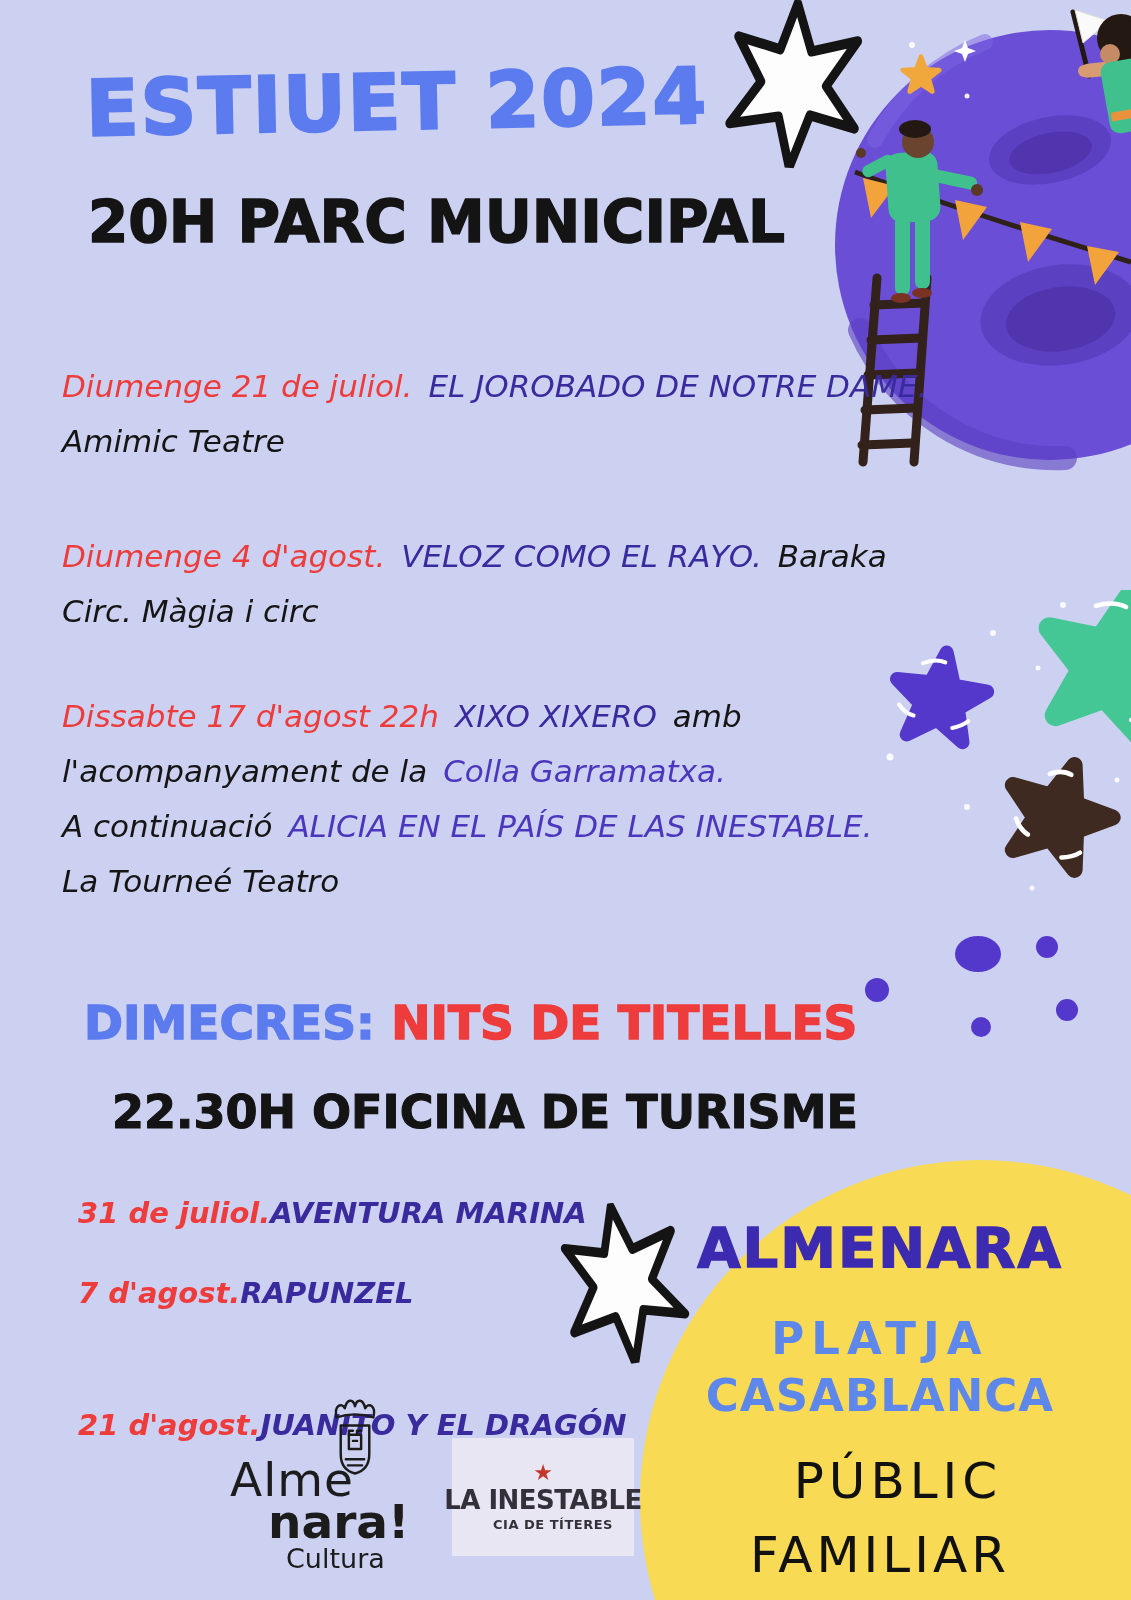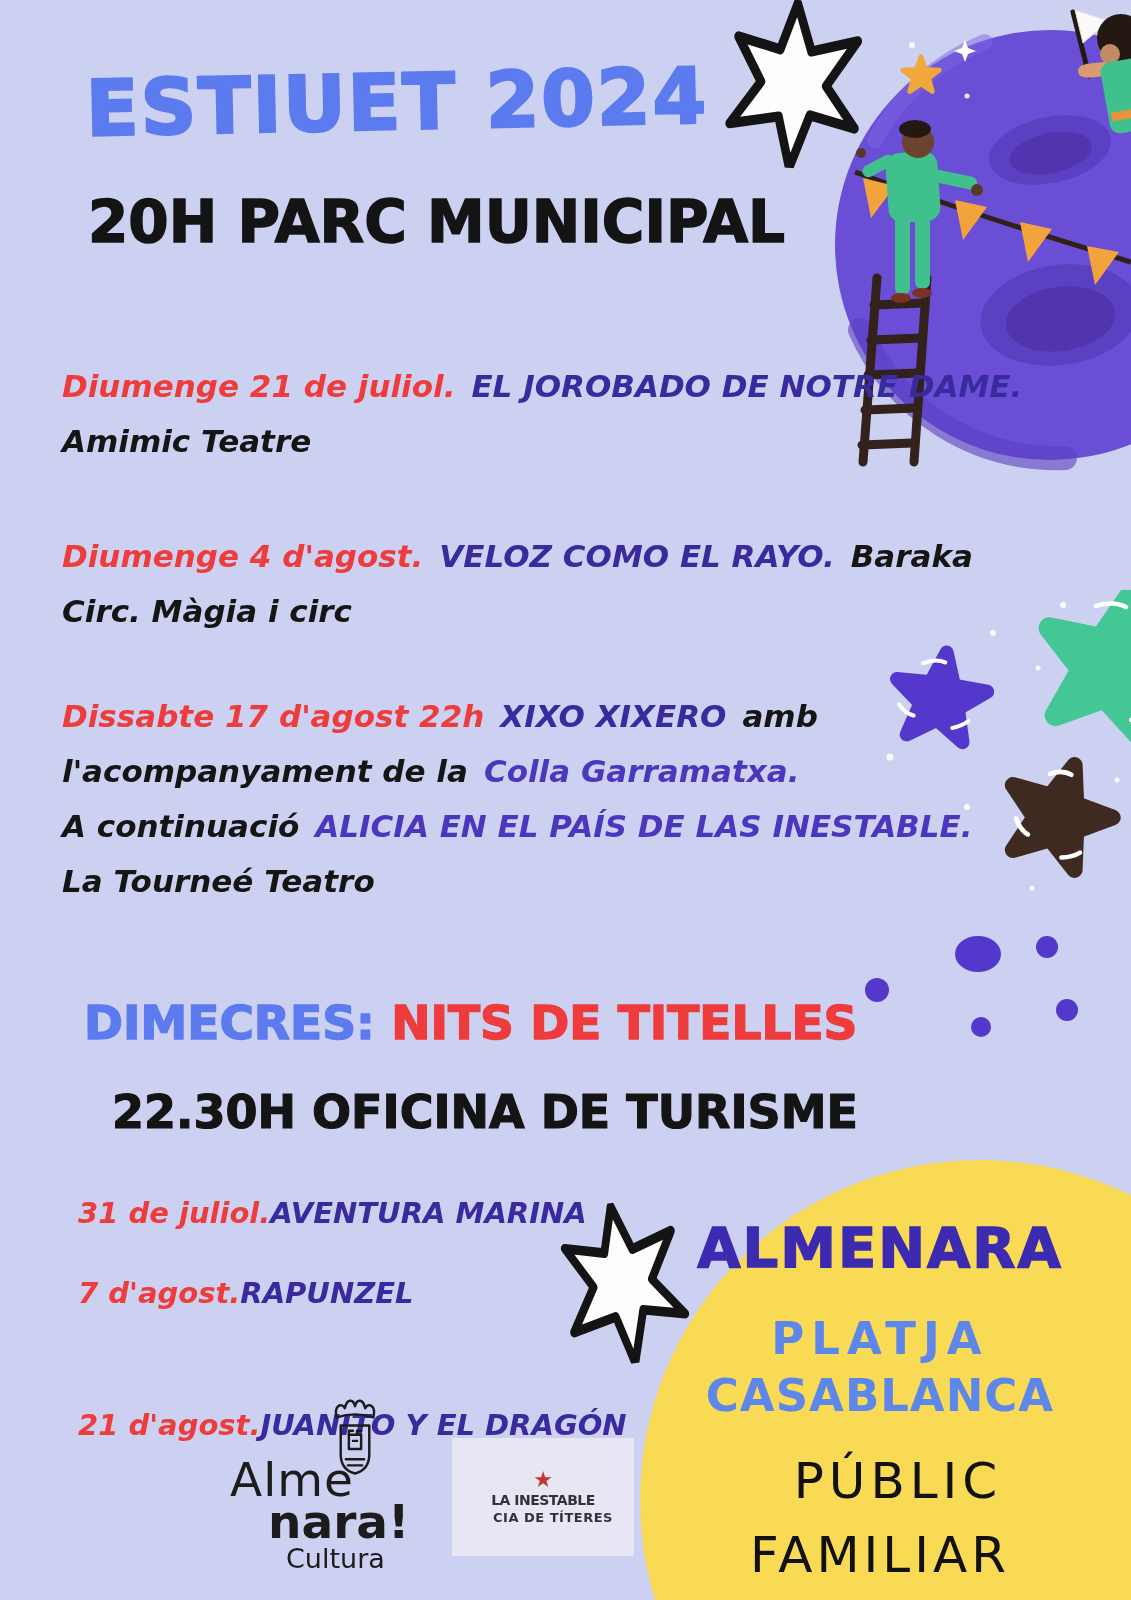--- a/index.html
+++ b/index.html
@@ -14,21 +14,21 @@
     font-size:77px;font-weight:bold;color:#5b7bee;
     letter-spacing:2px;-webkit-text-stroke:2.5px #5b7bee;
     transform:rotate(-1.2deg);white-space:nowrap;
   }
   .subtitle{
     position:absolute;left:88px;top:188px;
     font-size:58px;font-weight:bold;color:#141414;
     -webkit-text-stroke:1.5px #141414;letter-spacing:0px;white-space:nowrap;
   }
   
-  .event{position:absolute;left:62px;font-size:31px;font-weight:bold;font-style:italic;color:#151515;}
+  .event{position:absolute;left:62px;font-size:31px;font-weight:normal;font-style:italic;color:#151515;}
   .event .line{display:flex;align-items:baseline;gap:16px;height:55px;white-space:nowrap;}
   .date{color:#ee3b3b;}
   .show{color:#392a9e;text-align:right;}
   .show-alt{color:#4a37bd;}
   .plain{color:#151515;}
   
   .nits-heading{
     position:absolute;left:84px;top:995px;font-size:47px;font-weight:bold;
     -webkit-text-stroke:1.5px currentColor;white-space:nowrap;color:#ee3b3b;
   }
@@ -53,21 +53,21 @@
   .decor{position:absolute;}
   
   .alm-word1{position:absolute;left:230px;top:1452px;font-size:47px;color:#1c1c1c;letter-spacing:1px;}
   .alm-word2{position:absolute;left:268px;top:1494px;font-size:47px;font-weight:bold;color:#1c1c1c;}
   .alm-dept{position:absolute;left:286px;top:1543px;font-size:27px;color:#1c1c1c;}
   .inestable{
     position:absolute;left:452px;top:1438px;width:182px;height:118px;background:#e9e6f4;
     display:flex;flex-direction:column;align-items:center;justify-content:center;gap:2px;
   }
   .inestable .star{color:#c0392b;font-size:22px;line-height:20px;}
-  .inestable .name{font-size:14px;font-weight:bold;color:#33303a;letter-spacing:-0.5px;white-space:nowrap;}
+  .inestable .name{font-size:26px;font-weight:bold;color:#33303a;letter-spacing:-0.5px;white-space:nowrap;}
   .inestable .tagline{font-size:13px;font-weight:bold;color:#33303a;letter-spacing:0.5px;margin-left:20px;}
 </style>
 </head>
 <body>
 
 <div class="poster">
 
   <svg class="decor" style="left:815px;top:0;" width="316" height="480" viewBox="0 0 316 480">
     <circle cx="235" cy="245" r="215" fill="#6a4ed6"></circle>
     <path d="M60,140 A215,215 0 0 1 170,42" stroke="#7c63e0" stroke-width="16" fill="none" opacity="0.5" stroke-linecap="round"></path>

